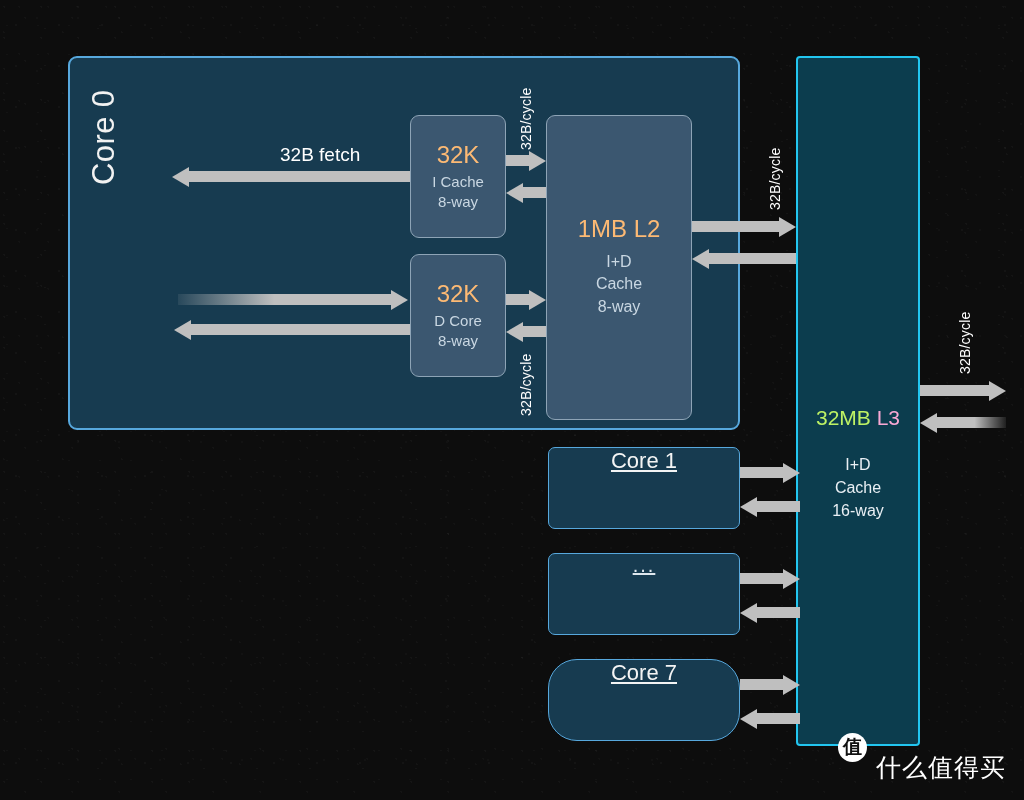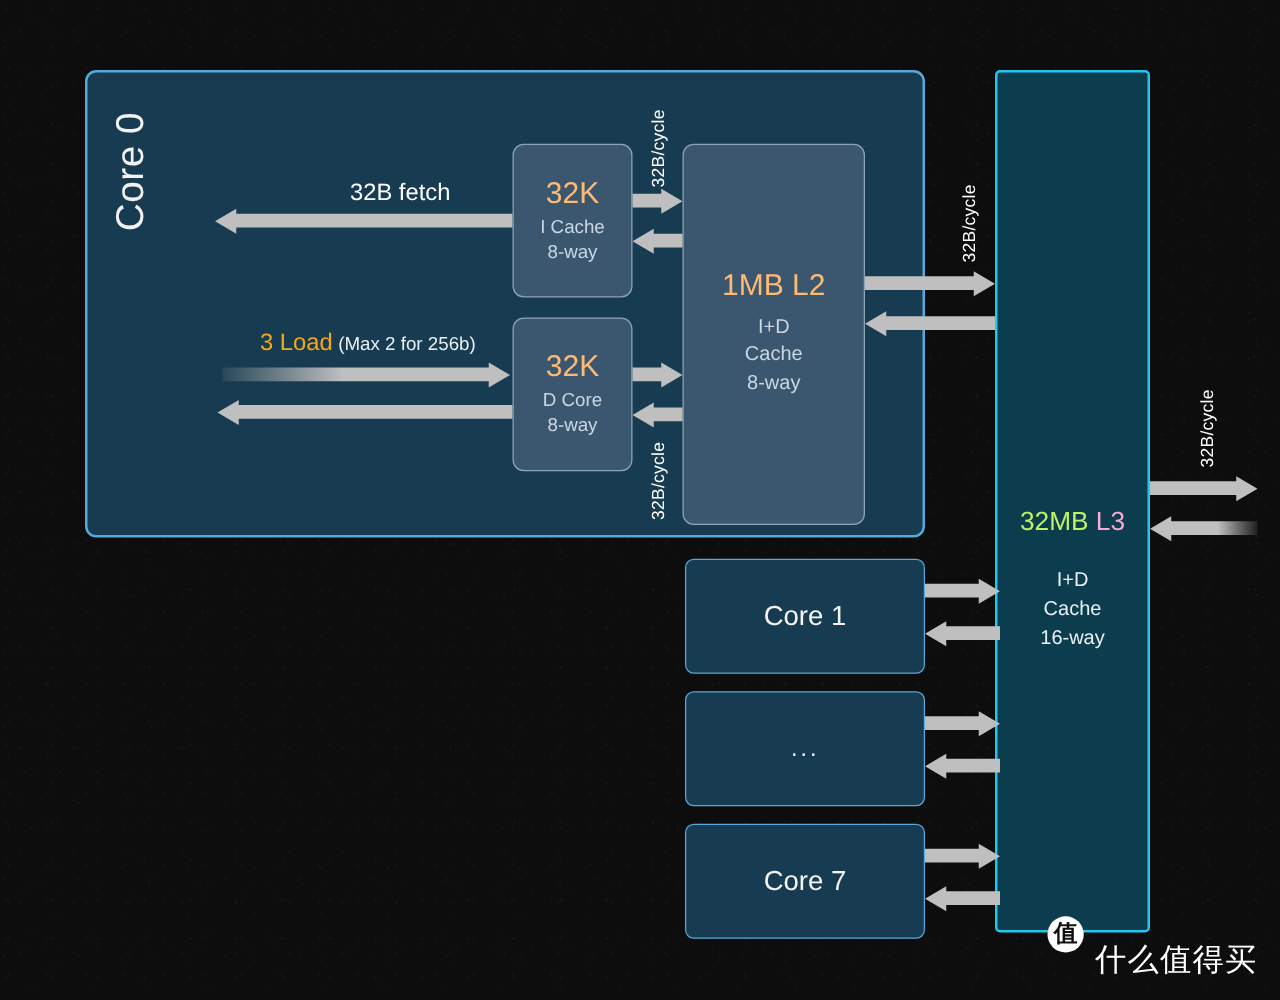--- a/index.html
+++ b/index.html
@@ -110,34 +110,35 @@
     color: #e9eff4;
     font-size: 16px;
     line-height: 1.45;
   }
 
   
   .corebox {
     position: absolute;
     left: 548px;
     width: 192px;
-    height: 92px;
+    height: 82px;
     background: #173b50;
     border: 1.5px solid #57a8dd;
     border-radius: 7px;
     box-sizing: border-box;
     display: flex;
-    align-items: center;
+    align-items: flex-start;
     justify-content: center;
     color: #f4f4f4;
     font-size: 22px;
+    text-decoration: underline;
   }
   #core1 { top: 447px; }
   #coredots { top: 553px; }
-  #core7 { top: 659px; }
+  #core7 { top: 659px; border-radius: 29px; }
   #coredots { color: #dfe7ee; font-size: 20px; letter-spacing: 2px; }
 
   
   .arrow {
     position: absolute;
     height: 11px;
     background: #bfbfbf;
   }
   .arrow.right::after,
   .arrow.left::after {
@@ -216,24 +217,20 @@
 <body>
 
 <div id="stage">
 
   <div class="core0"></div>
   <div class="core0-label">Core 0</div>
 
   <div class="lbl lbl-fetch" style="left:248px; top:144px;">32B fetch</div>
   <div class="arrow left" style="left:188px; top:171px; width:222px;"></div>
 
-  <div class="lbl lbl-ls" style="left:208px; top:264px;">
-    <span class="k">3 Load</span>
-    <span class="p">(Max 2 for 256b)</span>
-  </div>
   <div class="arrow right fade-l" style="left:178px; top:294px; width:214px;"></div>
 
   <div class="arrow left" style="left:190px; top:324px; width:220px;"></div>
 
   <div class="cbox" id="icache">
     <div class="big">32K</div>
     <div class="sml">I Cache</div>
     <div class="sml">8-way</div>
   </div>
 

